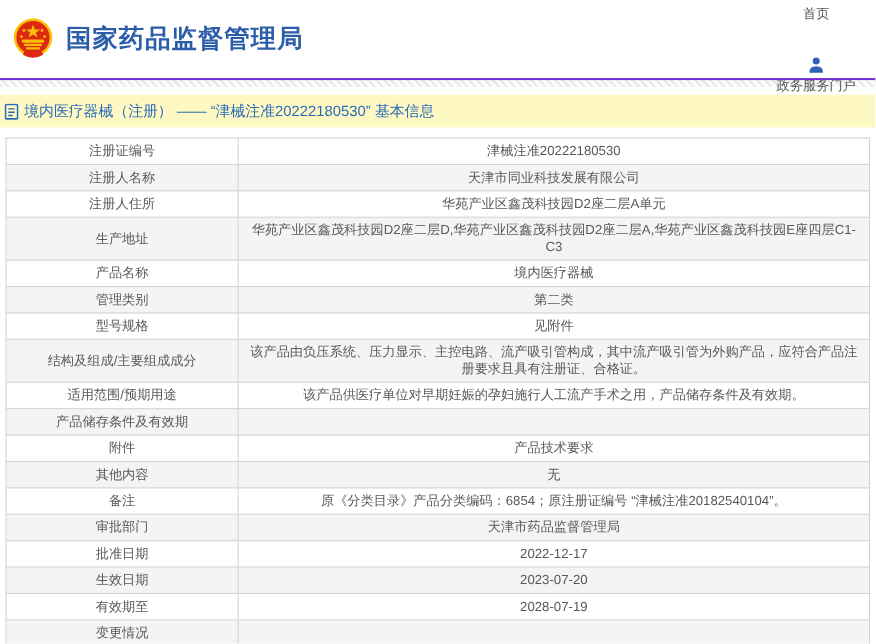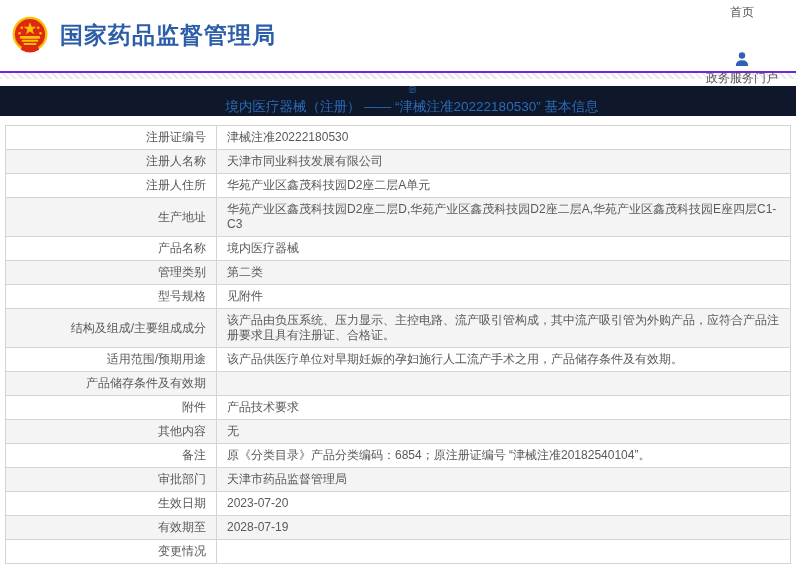--- a/index.html
+++ b/index.html
@@ -20,32 +20,32 @@
   .nav { display:flex; align-items:center; gap:30px; padding-right:6px;flex-direction:column; }
   .nav-item { display:flex; flex-direction:column; align-items:center; gap:3px; cursor:pointer; }
   .nav-item .nav-label { color:#555; font-size:12px; white-space:nowrap; }
 
   
   .hatch { height:6px;
     background:repeating-linear-gradient(45deg,#e9e9e9 0 2px,#fbfbfb 2px 5px); }
 
   
   .crumb-gap { height:7px; background:#fff; }
-  .breadcrumb { height:30px; background:#0f172a; display:flex; align-items:center;
-                padding-left:28px; gap:5px;flex-direction:column; }
+  .breadcrumb { height:30px; background:#fef9c3; display:flex; align-items:center;
+                padding-left:4px; gap:5px; }
   .breadcrumb .crumb-text { color:#2b6cb8; font-size:13.5px; }
 
   .table-gap { height:9px; background:#fff; }
 
   
   table.info { border-collapse:collapse; width:786px; margin-left:5px;
                table-layout:fixed; }
   table.info tr:nth-child(even) { background:#f4f4f4; }
   table.info td { border:1px solid #d4d4d4; font-size:12px; color:#595959;
-                  padding:4px 10px; line-height:15px; vertical-align:middle; }
+                  padding:4px 10px; line-height:15px; vertical-align:middle;text-align:center; }
   td.lbl { width:211px; text-align:right; }
   td.val { text-align:left; word-break:break-all;margin-left:16px; }
 </style>
 </head>
 <body>
 
 <div class="header">
   <div class="logo-block">
     <svg class="emblem" viewBox="0 0 48 48">
       <circle cx="24" cy="22" r="19" fill="#f9c006"></circle>
@@ -152,20 +152,24 @@
     </tr>
     <tr>
       <td class="lbl">备注</td>
       <td class="val">原《分类目录》产品分类编码：6854；原注册证编号 “津械注准20182540104”。</td>
     </tr>
     <tr>
       <td class="lbl">审批部门</td>
       <td class="val">天津市药品监督管理局</td>
     </tr>
     <tr>
+      <td class="lbl">批准日期</td>
+      <td class="val">2022-12-17</td>
+    </tr>
+    <tr>
       <td class="lbl">生效日期</td>
       <td class="val">2023-07-20</td>
     </tr>
     <tr>
       <td class="lbl">有效期至</td>
       <td class="val">2028-07-19</td>
     </tr>
     <tr>
       <td class="lbl">变更情况</td>
       <td class="val"></td>

